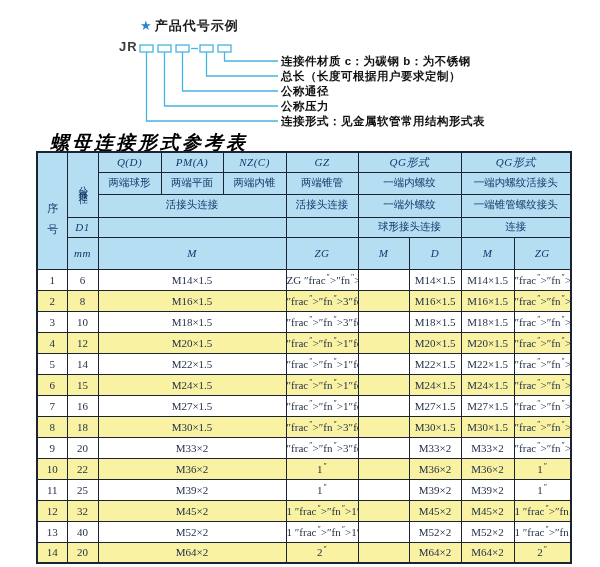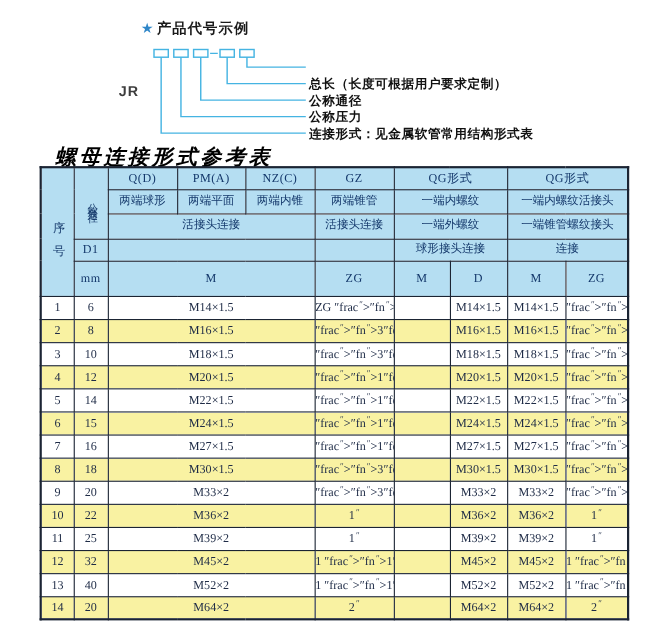--- a/index.html
+++ b/index.html
@@ -1,31 +1,31 @@
 <!DOCTYPE html>
 <html style="--accent: #45b4e2; --star: #2e86c8; --header_bg: #b5def2; --row_yellow: #f9f2a2; --border: #1b2433; --header_text: #14386b; --body_text: #1e2b46;"><head>
 <meta charset="utf-8">
 <style>
   html,body{margin:0;padding:0;background:#fff;}
   .page{position:relative;width:600px;height:567px;background:#ffffff;overflow:hidden;
         font-family:"Liberation Serif","DejaVu Serif",serif;}
   .abs{position:absolute;}
   .diagram-lines{position:absolute;left:0;top:0;}
-  .heading{left:128px;top:17px;font:bold 13px "Liberation Sans","DejaVu Sans",sans-serif;color:#1a1a1a;letter-spacing:1px;}
+  .heading{left:140px;top:17px;font:bold 13px "Liberation Sans","DejaVu Sans",sans-serif;color:#1a1a1a;letter-spacing:1px;}
   .heading .star{color:var(--star);margin-right:2px;}
-  .jr{left:108px;top:39px;font:bold 13px "Liberation Sans","DejaVu Sans",sans-serif;color:#3c3c3c;letter-spacing:1px;margin-top:36px;}
+  .jr{left:119px;top:39px;font:bold 13px "Liberation Sans","DejaVu Sans",sans-serif;color:#3c3c3c;letter-spacing:1px;}
   .callout{left:281px;font:bold 11.5px "Liberation Sans","DejaVu Sans",sans-serif;color:#111;white-space:nowrap;letter-spacing:0.5px;}
   .title{left:38px;top:118px;margin:12px;font:bold italic 19px "Liberation Serif","DejaVu Serif",serif;
          color:#000;letter-spacing:3px;}
   table.ref{position:absolute;left:36px;top:151px;width:534px;border-collapse:collapse;table-layout:fixed;
             border:2px solid var(--border);}
   .ref th,.ref td{border:1px solid var(--border);padding:0;text-align:center;vertical-align:middle;
             overflow:hidden;white-space:nowrap;}
   .ref th{background:var(--header_bg);color:var(--header_text);font-weight:normal;font-size:10.5px;line-height:1;}
-  .ref th.code{font-size:11px;letter-spacing:0.5px;}
+  .ref th.code{font-size:11px;letter-spacing:0.5px;font-style:italic;}
   .hr1{height:20px;}.hr2{height:22px;}.hr3{height:23px;padding-left:48px;}.hr4{height:20px;margin-left:28px;}.hr5{height:32px;}
   .ref tbody tr{height:21px;}
   .ref td{color:var(--body_text);font-size:11px;background:#fff;}
   .ref tbody tr.yellow td{background:var(--row_yellow);}
   .vert{writing-mode:vertical-rl;text-orientation:upright;display:inline-block;}
   .vert.seq{font-size:11px;letter-spacing:22px;padding-top:10px;}
   .vert.dn{font-size:9.5px;letter-spacing:3px;}
   .inch{font-size:8px;position:relative;top:-4px;margin-left:1px;}
 </style>
 </head>
@@ -47,20 +47,21 @@
       <polyline points="164.5,52 164.5,106 278,106"></polyline>
       <polyline points="146.5,52 146.5,121 278,121"></polyline>
     </g>
   </svg>
 
   <div class="abs heading">
     <span class="star">★</span><span>产品代号示例</span>
   </div>
   <div class="abs jr">JR</div>
 
+  <div class="abs callout" style="top:54px">连接件材质  c：为碳钢  b：为不锈钢</div>
   <div class="abs callout" style="top:69px">总长（长度可根据用户要求定制）</div>
   <div class="abs callout" style="top:84px">公称通径</div>
   <div class="abs callout" style="top:99px">公称压力</div>
   <div class="abs callout" style="top:114px">连接形式：见金属软管常用结构形式表</div>
 
   <h2 class="abs title">螺母连接形式参考表</h2>
 
   <table class="ref">
     <colgroup>
       <col style="width:30px">

